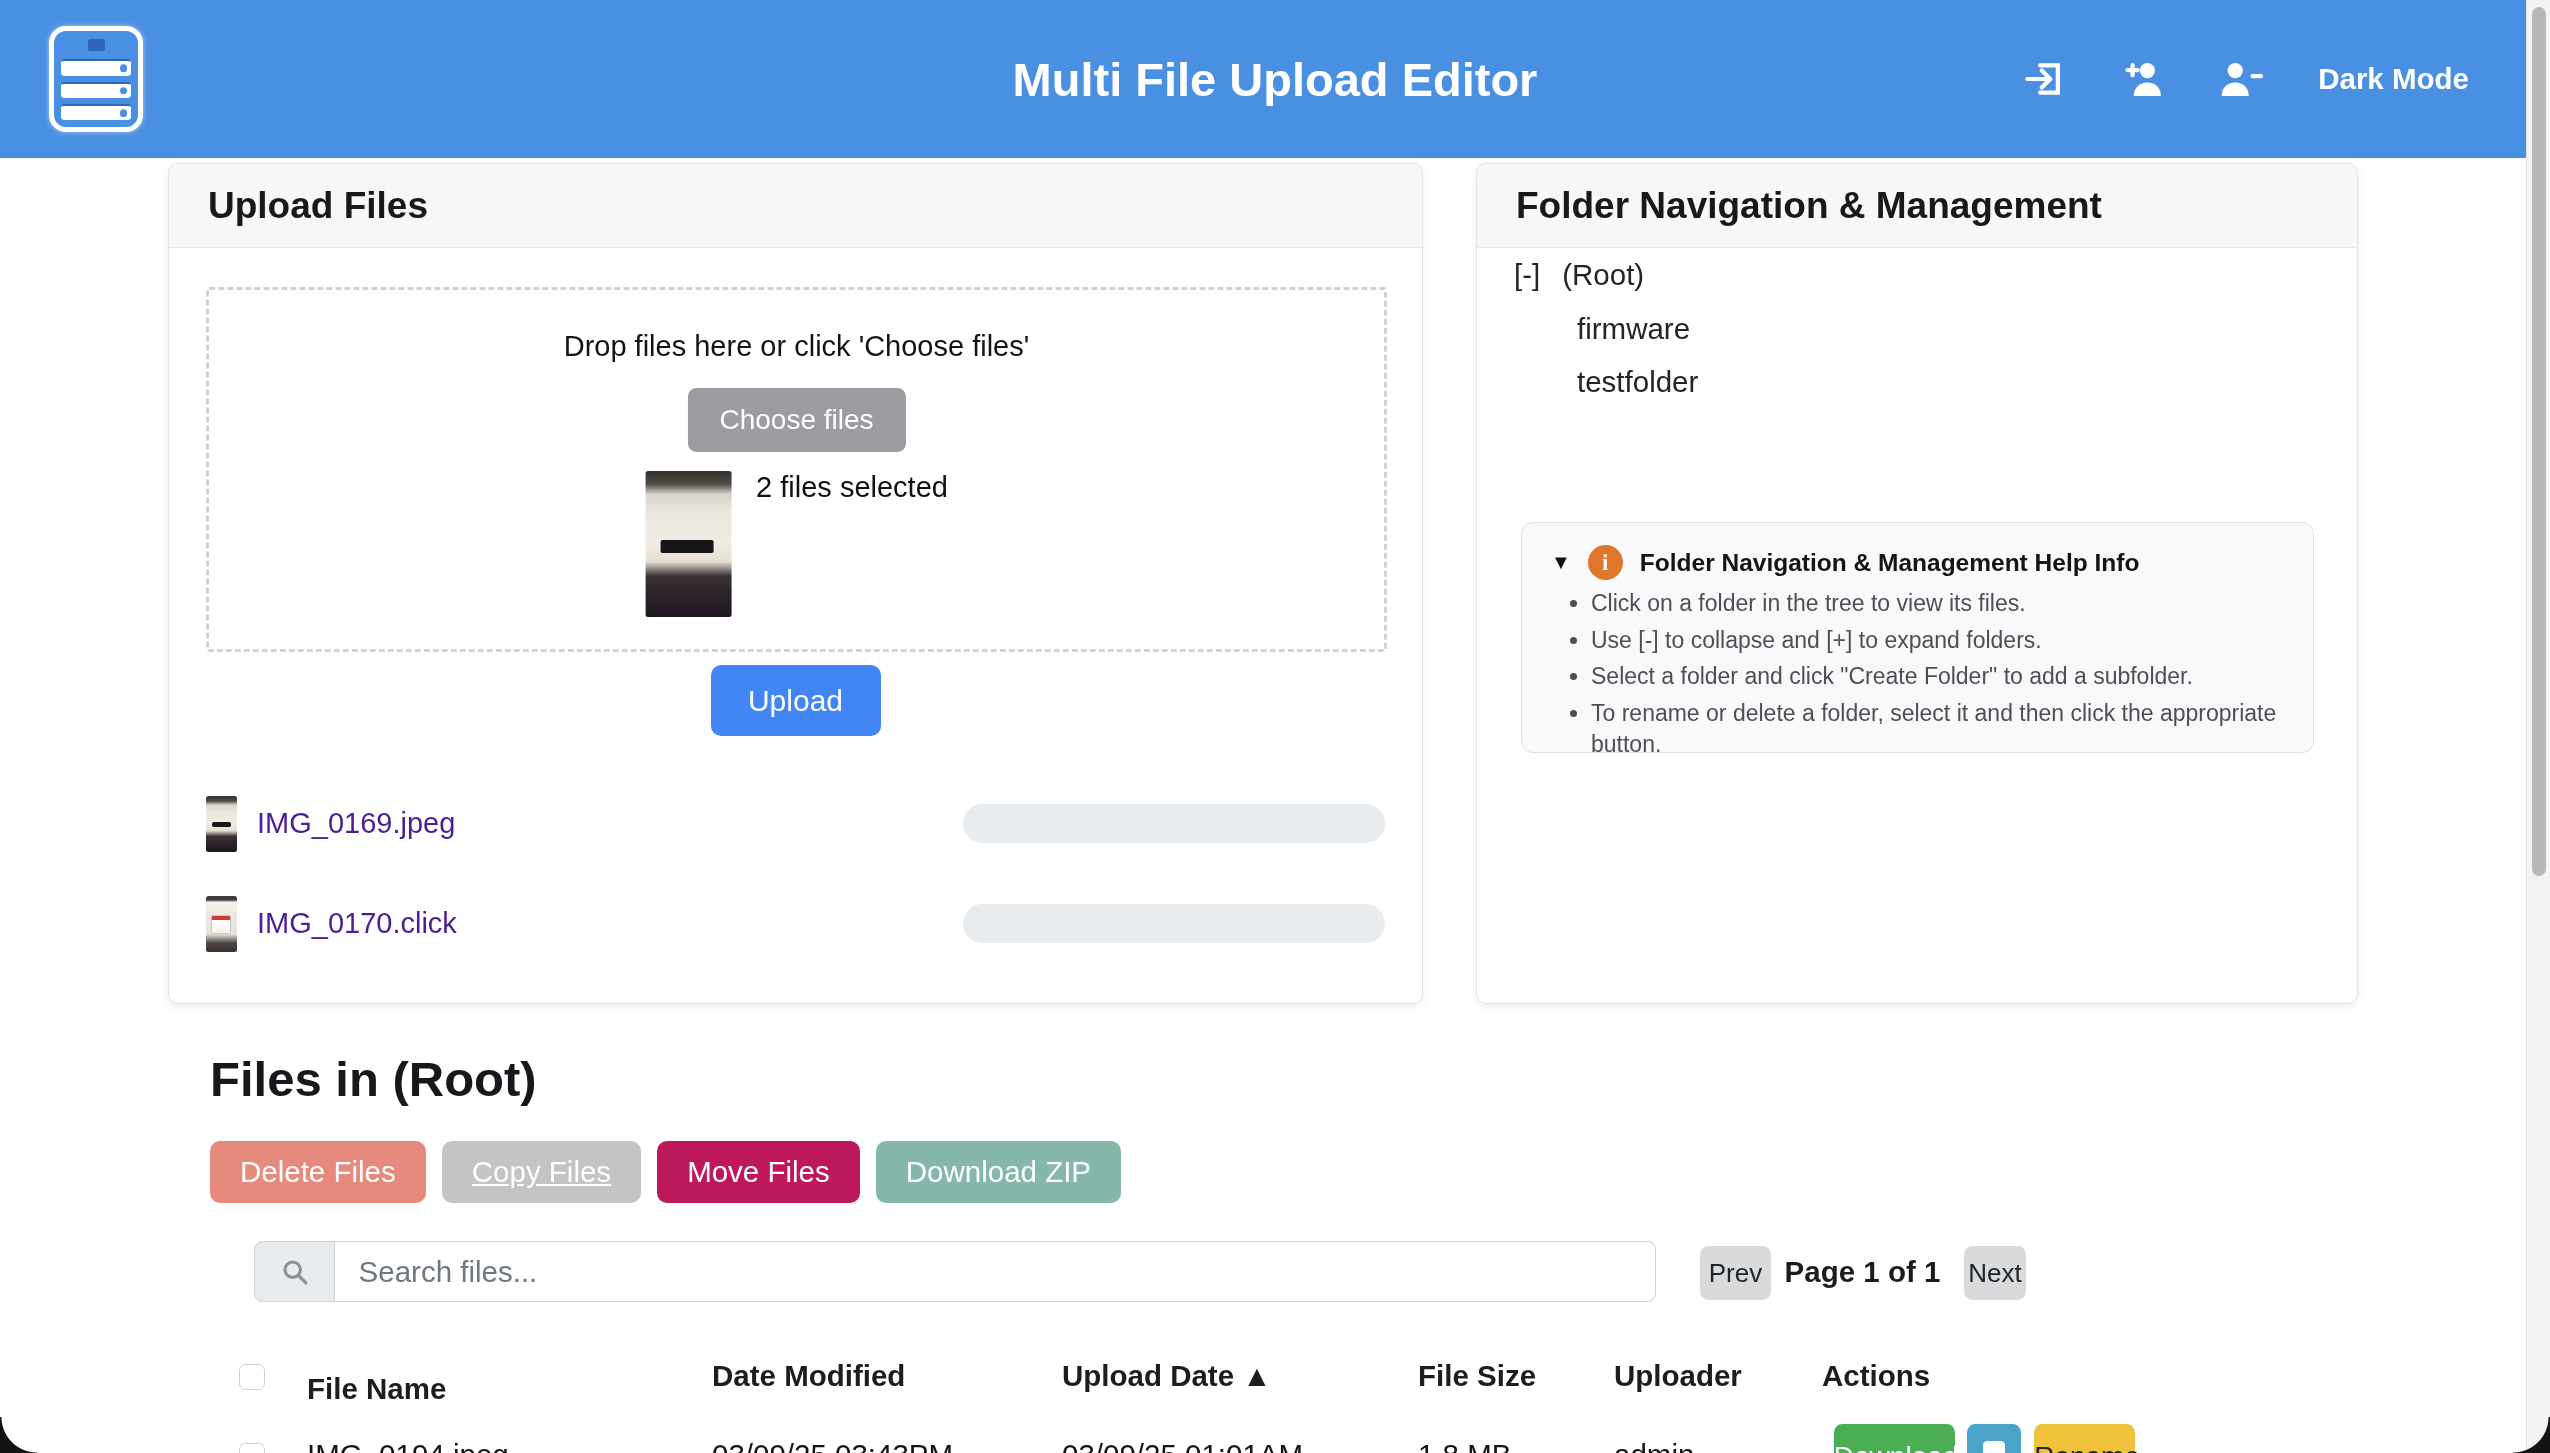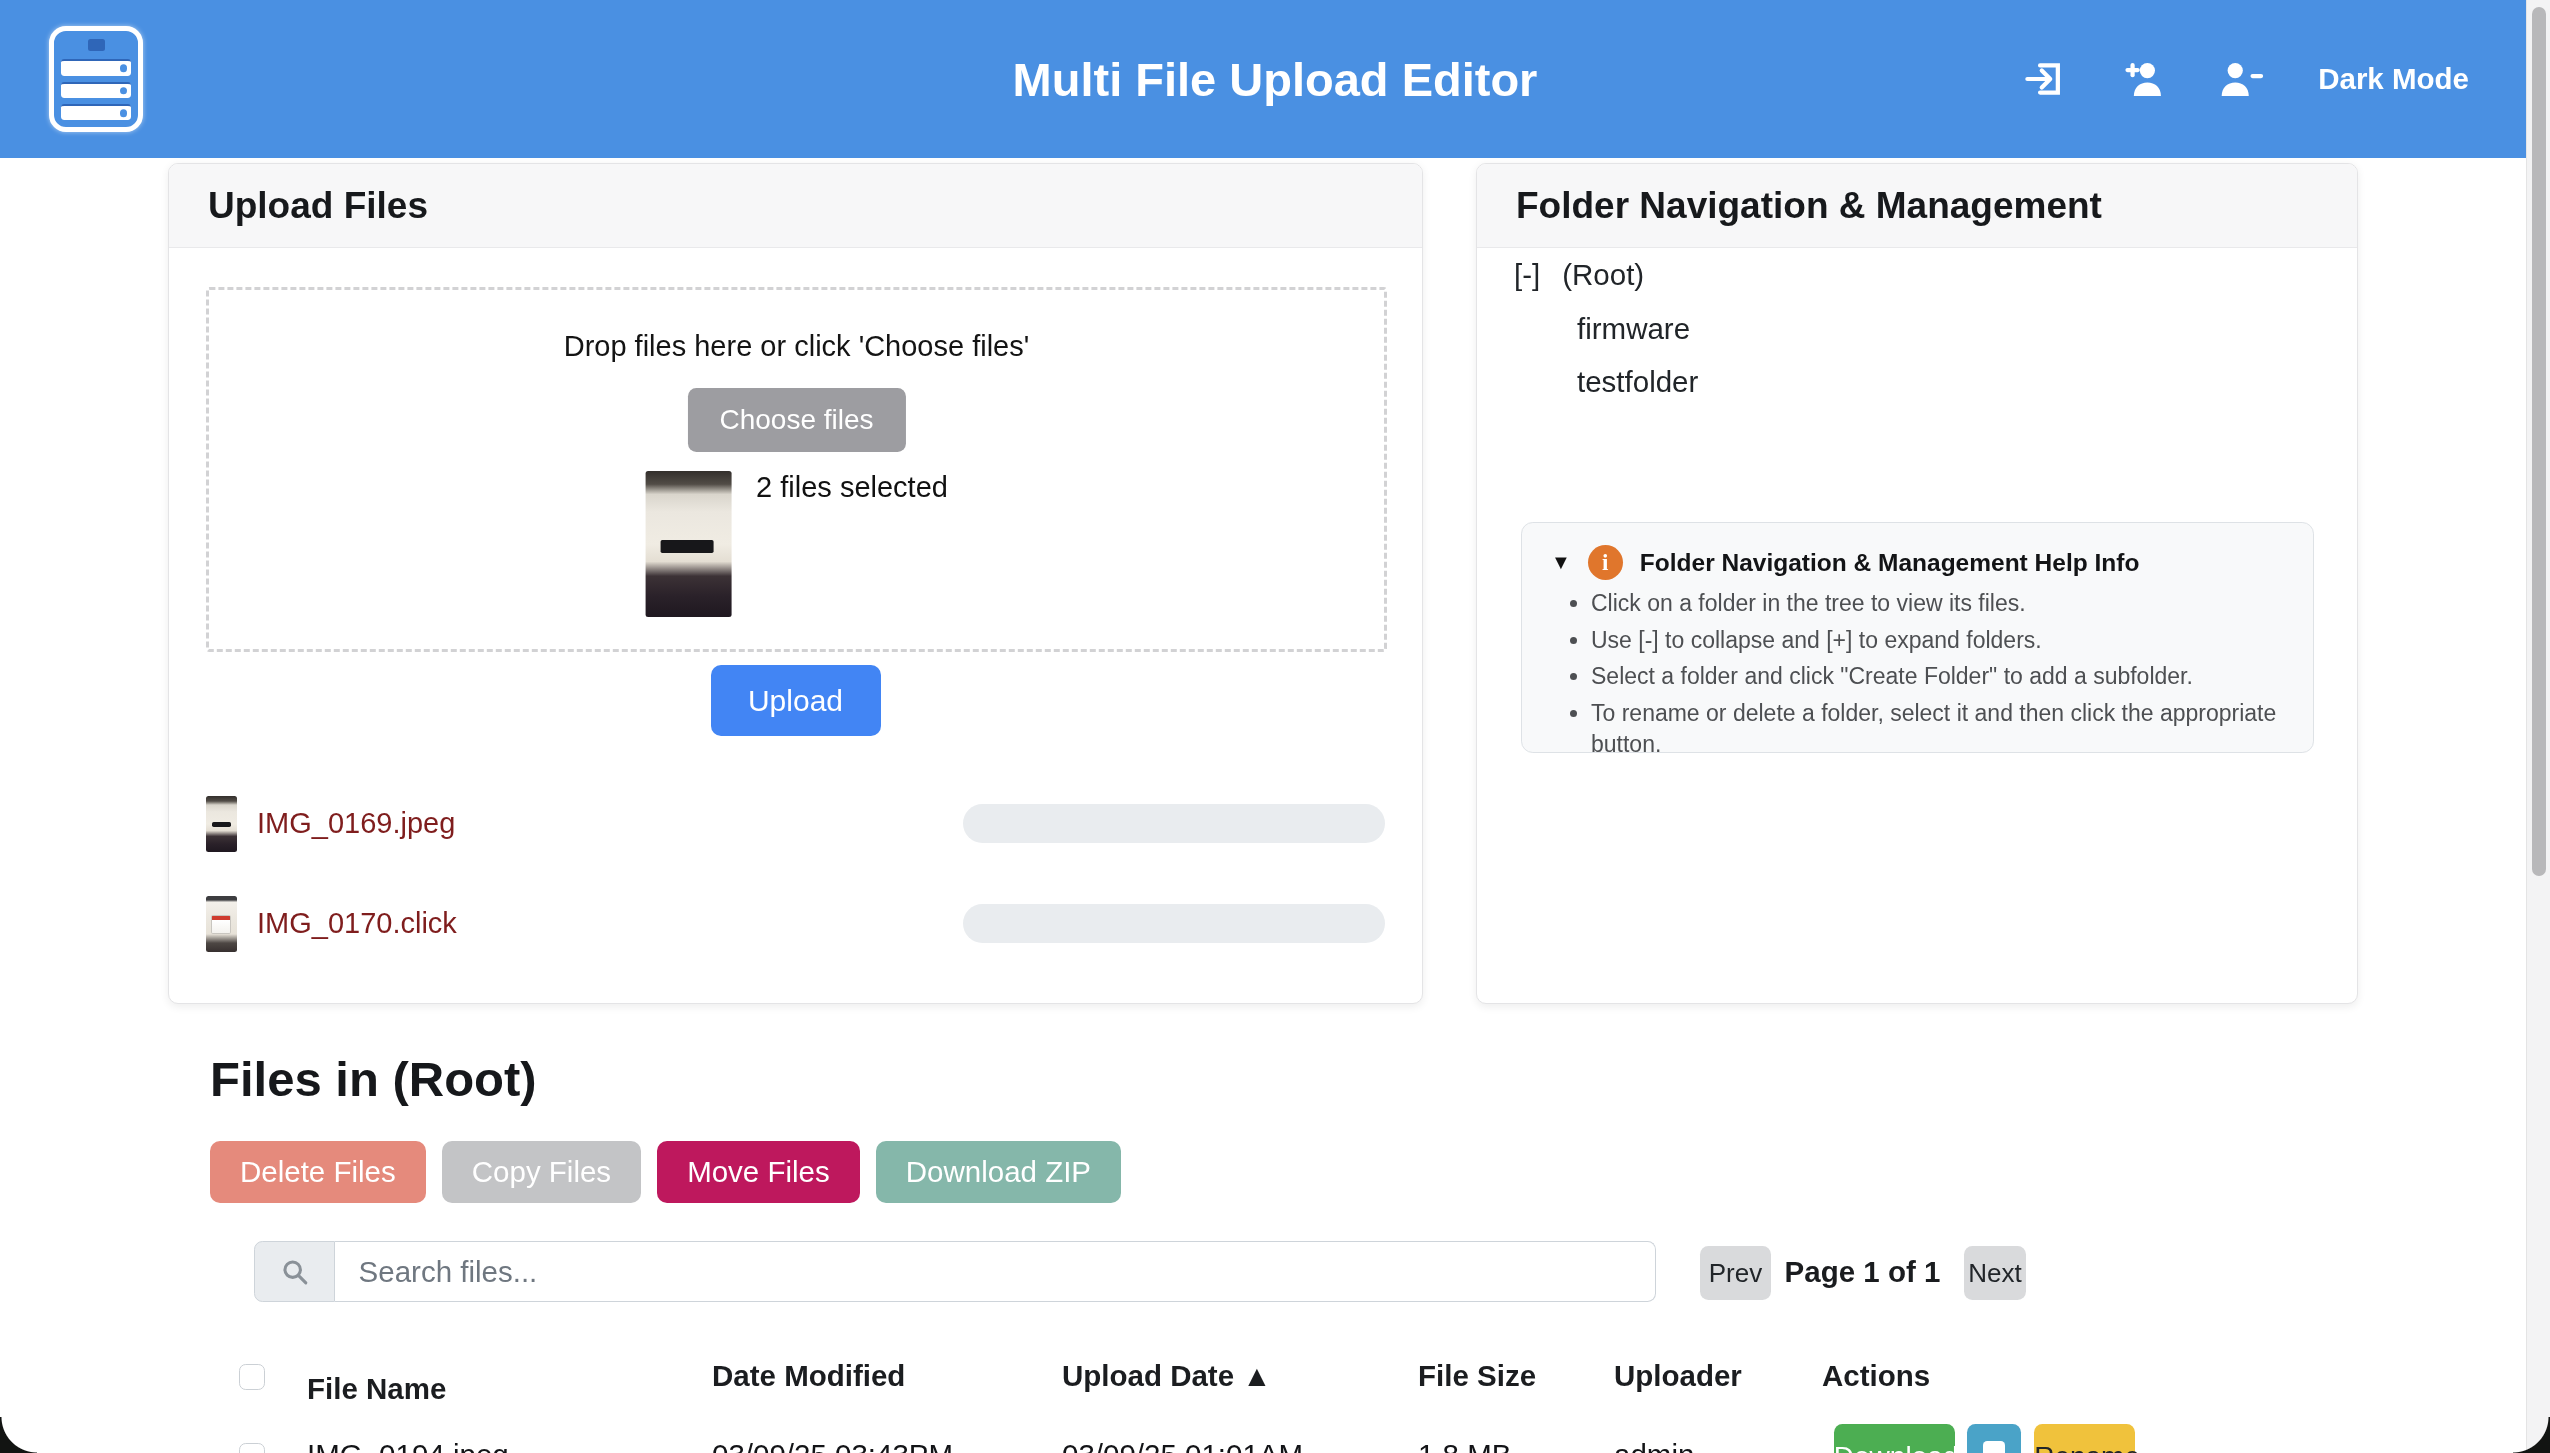--- a/index.html
+++ b/index.html
@@ -89,21 +89,21 @@
     width:170px; height:71px; background:#4285f4; color:#ffffff; font-size:30px;
     border:none; border-radius:10px; cursor:pointer;
   }
   .queue-row {
     position:absolute; left:37px; right:37px; height:57px;
     display:flex; align-items:center;
   }
   .queue-row.r1 { top:631px; }
   .queue-row.r2 { top:731px; }
   .q-thumb { width:31px; height:56px; }
-  .q-name { margin-left:20px; font-size:29px; color:#7f1d1d; }
+  .q-name { margin-left:20px; font-size:29px; color:#4c1d95; }
   .q-progress { margin-left:auto; width:422px; height:39px; background:#e9ecef; border-radius:19.4px; }
 
   
   .tree-root { position:absolute; left:37px; top:94px; font-size:29.5px; display:flex; gap:22px; cursor:pointer; }
   .tree-child { position:absolute; left:100px; font-size:29.5px; cursor:pointer; }
   .tree-child.c1 { top:148px; }
   .tree-child.c2 { top:201px; }
   .folder-btns { position:absolute; left:46px; top:265px; display:flex; gap:17px; }
   .btn-create {
     width:213px; height:66px; background:#4285f4; color:#ffffff; font-size:29.5px;
@@ -130,21 +130,21 @@
   .help-box li { font-size:23px; color:#4d4f52; line-height:1.37; margin-top:5px; }
 
   
   .files-heading { position:absolute; left:210px; top:1051px; font-size:49px; font-weight:bold; color:#16181b; }
   .bulk-row { position:absolute; left:210px; top:1141px; display:flex; gap:16px; }
   .bulk-btn {
     height:62px; padding:0 30px; border:none; border-radius:10px; cursor:pointer;
     color:#ffffff; font-size:29.5px; display:flex; align-items:center;
   }
   .bulk-delete { background:#e58a7c; }
-  .bulk-copy { background:#c3c4c6; }
+  .bulk-copy { background:#c3c4c6;text-decoration:underline; }
   .bulk-move { background:#be185d; }
   .bulk-zip { background:#85b7aa; }
 
   .search-row { position:absolute; left:210px; top:1241px; width:2148px; height:71px;margin-left:44px; }
   .search-addon {
     position:absolute; left:0; top:0; width:81px; height:61px;
     background:#e9ecef; border:1.7px solid #ced4da; border-radius:8.4px 0 0 8.4px;
     display:flex; align-items:center; justify-content:center;
   }
   .search-input {

